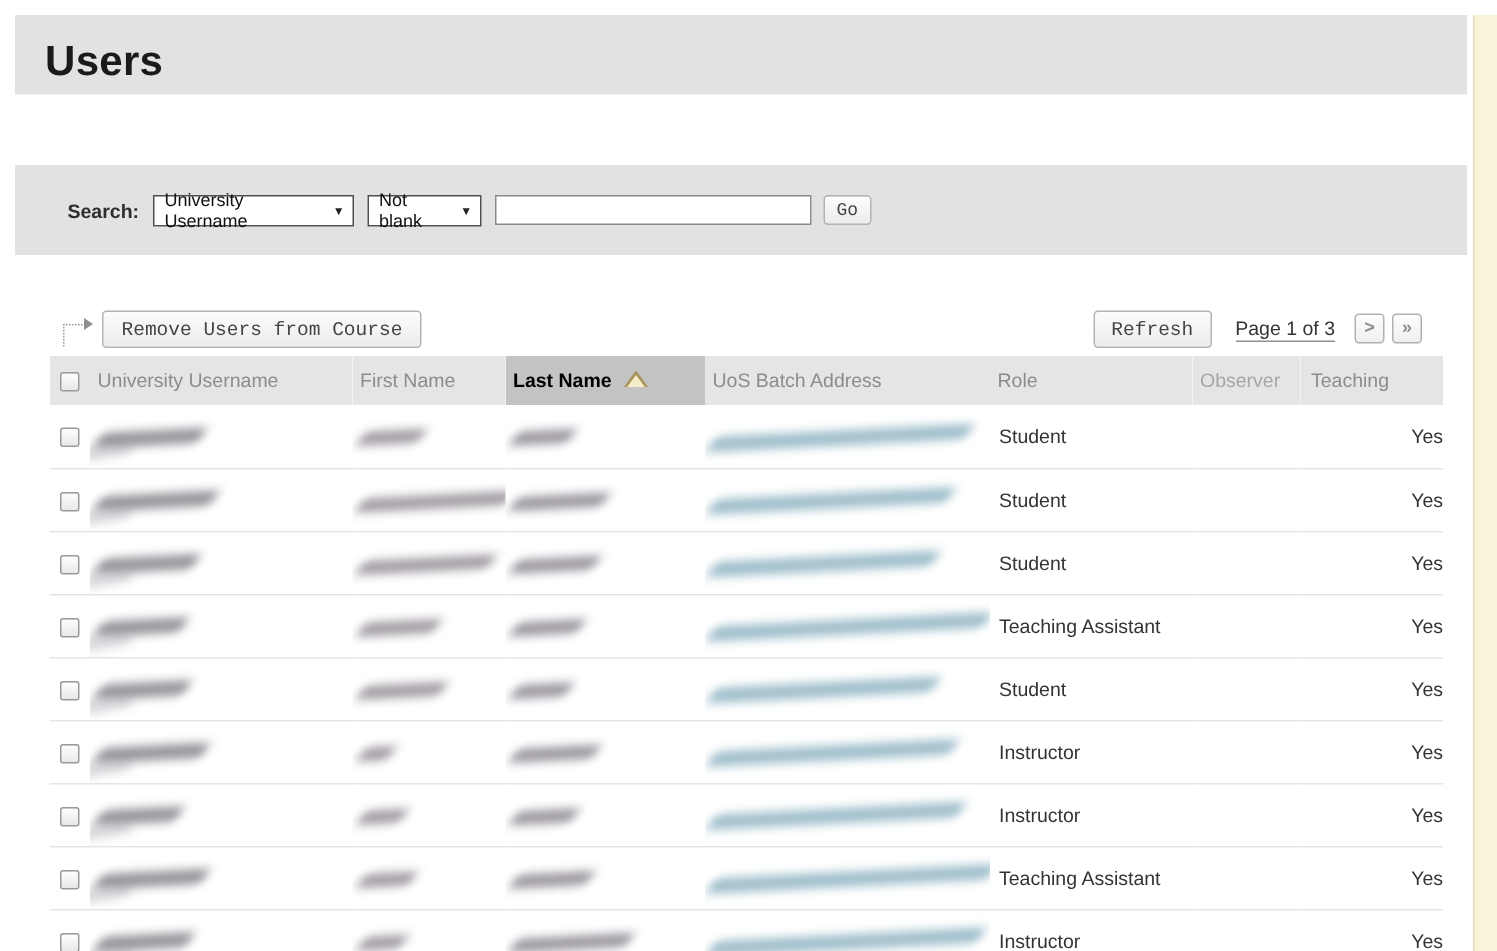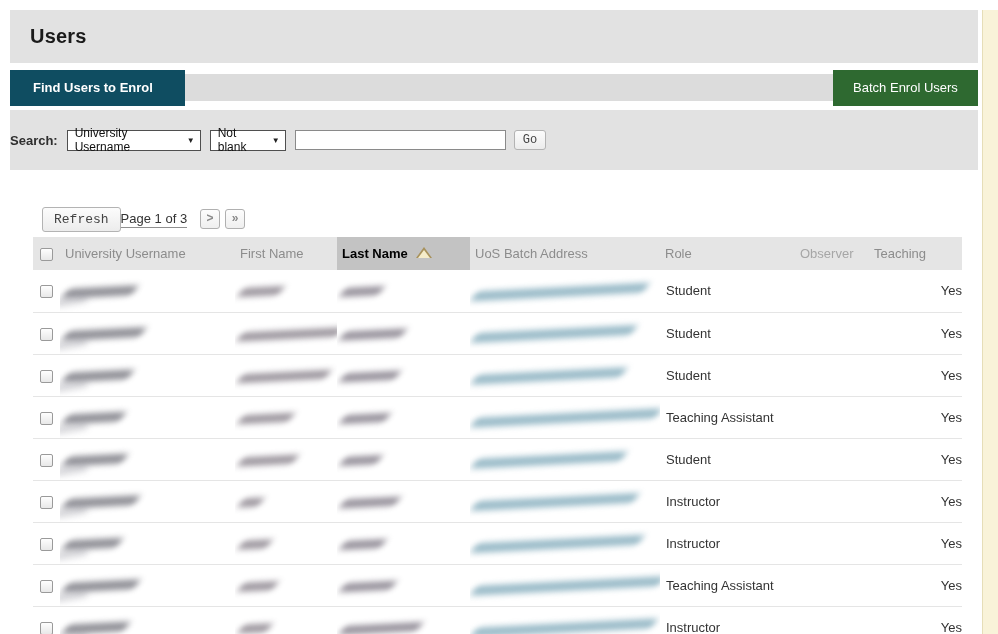--- a/index.html
+++ b/index.html
@@ -8,33 +8,33 @@
   .page { position:relative; width:998px; height:634px; background:#fff; overflow:hidden; }
 
   
   .edge-strip { position:absolute; left:982px; top:10px; width:16px; height:624px;
                 background:#f9f3d9; border-left:1px solid #e6deb8; }
 
   .content { position:absolute; left:10px; top:10px; width:968px; height:624px; }
 
   
   .pg-header { position:absolute; top:0; left:0; right:0; height:53px; background:#e2e2e2; }
-  .pg-title { font-size:20px; font-weight:bold; color:#1a1a1a; padding:15px 0 0 20px; letter-spacing:.2px; }
+  .pg-title { font-size:28px; font-weight:bold; color:#1a1a1a; padding:15px 0 0 20px; letter-spacing:.2px; }
 
   
   .tabrow { position:absolute; top:60px; left:0; right:0; height:36px; }
   .tab-active { position:absolute; left:0; top:0; width:175px; height:36px; background:#0f4d61;
                 color:#fff; font-size:13px; font-weight:bold; line-height:36px; padding-left:23px; cursor:pointer; }
   .tab-filler { position:absolute; left:175px; right:145px; top:4px; bottom:5px; background:#dcdcdc; }
   .tab-batch { position:absolute; right:0; top:0; width:145px; height:36px; background:#2e6930;
                color:#fff; font-size:13px; line-height:36px; text-align:center; cursor:pointer; }
 
   
   .search-panel { position:absolute; top:100px; left:0; right:0; height:60px; background:#e2e2e2;
-                  display:flex; align-items:center; }
+                  display:flex; align-items:center; padding-left:35px; }
   .search-label { font-size:13px; font-weight:bold; color:#2e2e2e; margin-right:9px; }
   .sel { display:inline-flex; align-items:center; justify-content:space-between; background:#fff;
          border:1px solid #4f4f4f; height:21px; padding:0 5px 0 7px; font-size:12px; color:#111;
          margin-right:9px; cursor:pointer; }
   .sel .arr { font-size:8px; color:#222; margin-left:8px; }
   .sel-field { width:134px; }
   .sel-cond { width:76px; }
   .search-input { width:211px; height:20px; border:1px solid #8a8a8a; background:#fff; font-size:12px;
                   padding:0 4px; margin-right:8px; font-family:"Liberation Sans", sans-serif; }
   .btn { display:inline-block; background:linear-gradient(#fcfcfc,#ececec); border:1px solid #b3b3b3;
@@ -44,21 +44,21 @@
 
   
   .actionbar { position:absolute; top:195px; left:32px; right:30px; height:28px;
                display:flex; align-items:center; justify-content:space-between; }
   .bar-left, .bar-right { display:flex; align-items:center; }
   .dotarrow { position:relative; width:17px; height:15px; border-top:1px dotted #999;
               border-left:1px dotted #999; margin:8px 9px 0 0; }
   .dotarrow::after { content:""; position:absolute; right:-3px; top:-4.5px; width:0; height:0;
                      border-left:6px solid #8f8f8f; border-top:4px solid transparent; border-bottom:4px solid transparent; }
   .btn-remove { padding:4px 12px; }
-  .btn-refresh { margin-right:0; padding:4px 11px; }
+  .btn-refresh { margin-right:16px; padding:4px 11px; }
   .page-status { font-size:13px; color:#333; border-bottom:1px solid #909090; padding-bottom:1px;
                  margin-right:8px; cursor:pointer; }
   .pager-btn { width:20px; height:20px; background:linear-gradient(#fdfdfd,#efefef); border:1px solid #b0b0b0;
                border-radius:3px; color:#8a8a8a; font-size:12px; font-weight:bold; line-height:17px;
                text-align:center; margin-left:5px; cursor:pointer; }
 
   
   .users-table { position:absolute; top:227px; left:23px; width:929px; border-collapse:collapse; table-layout:fixed; }
   .users-table col.c0{width:27px} .users-table col.c1{width:175px} .users-table col.c2{width:102px}
   .users-table col.c3{width:133px} .users-table col.c4{width:190px} .users-table col.c5{width:135px}
@@ -102,41 +102,40 @@
 
 <div class="page">
   <div class="edge-strip"></div>
 
   <div class="content">
 
     <div class="pg-header">
       <div class="pg-title">Users</div>
     </div>
 
-    <div class="tabrow">
-      <div class="tab-active">Find Users to Enrol</div>
-      <div class="tab-filler"></div>
-      <div class="tab-batch">Batch Enrol Users</div>
-    </div>
 
     <div class="search-panel">
       <span class="search-label">Search:</span>
       <div class="sel sel-field">
         <span>University Username</span>
         <span class="arr">▼</span>
       </div>
       <div class="sel sel-cond">
         <span>Not blank</span>
         <span class="arr">▼</span>
       </div>
       <input class="search-input" type="text" value="" style="">
       <button class="btn btn-go">Go</button>
     </div>
 
     <div class="actionbar">
+      <div class="bar-left">
+        <div class="dotarrow"></div>
+        <button class="btn btn-remove">Remove Users from Course</button>
+      </div>
       <div class="bar-right">
         <button class="btn btn-refresh">Refresh</button>
         <span class="page-status">Page 1 of 3</span>
         <div class="pager-btn">&gt;</div>
         <div class="pager-btn">»</div>
       </div>
     </div>
 
     <table class="users-table">
       <colgroup>

